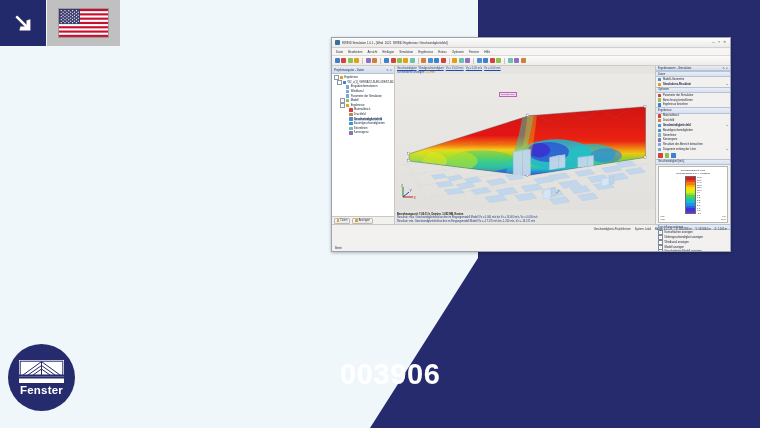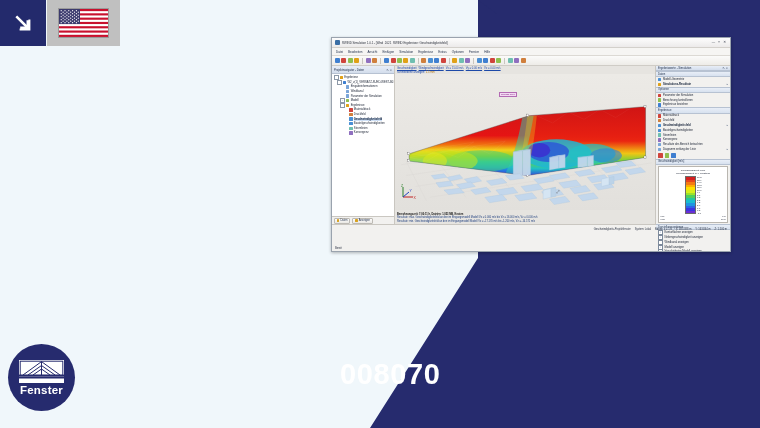--- a/index.html
+++ b/index.html
@@ -261,21 +261,21 @@
         <line x1="22.5" y1="5.5" x2="36" y2="15"></line>
         <line x1="22.5" y1="9" x2="14" y2="15"></line>
         <line x1="22.5" y1="9" x2="31" y2="15"></line>
       </g>
       <rect x="0" y="14.6" width="45" height="1.9" fill="#262b6e"></rect>
     </svg>
     <div class="wordmark">Fenster</div>
   </div>
 
   <div class="faq">
-    <div class="faq-num">008070</div>
+    <div class="faq-num">003906</div>
   </div>
 
   <div class="win">
 
     <div class="win-title">
       <span class="win-ico"></span>
       <span class="win-title-text">RWIND Simulation 1.0.1 - [Wind_2021_RWIND Ergebnisse: Geschwindigkeitsfeld]</span>
       <span class="win-btns">
         <span class="win-btn">—</span>
         <span class="win-btn">□</span>

